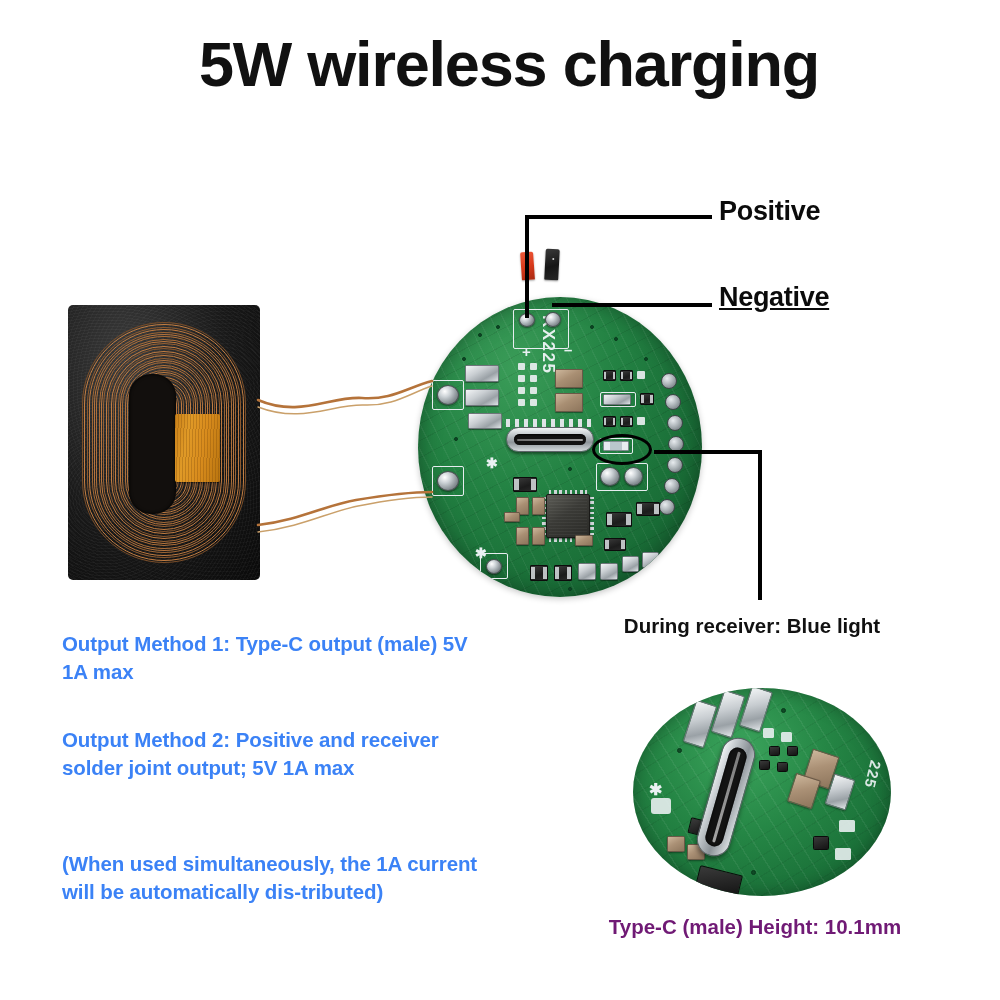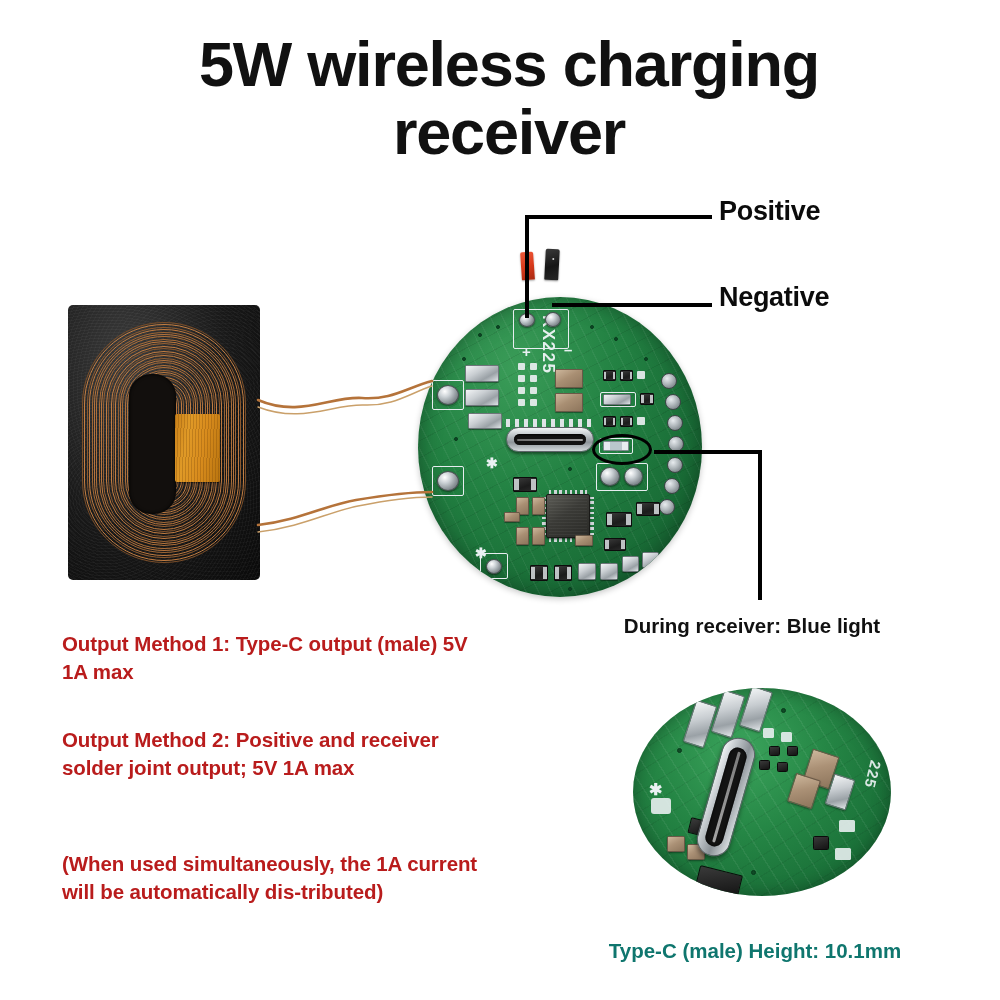--- a/index.html
+++ b/index.html
@@ -24,46 +24,46 @@
     color:#111111;
   }
   #title .ln { display:block;margin-left:18px; }
 
   
   .body-text {
     position:absolute;
     font-size:20.5px;
     font-weight:bold;
     line-height:1.38;
-    color:#b91c1c;
+    color:#3b82f6;
     letter-spacing:-0.1px;
   }
   #para-1 { left:62px; top:630px;  width:420px; }
   #para-2 { left:62px; top:726px;  width:420px; }
   #para-3 { left:62px; top:850px;  width:430px; }
 
   #led-caption {
     position:absolute; left:552px; top:612px; width:400px;
     text-align:center;
     font-size:20.5px; font-weight:bold; line-height:1.38; color:#111111;
   }
   #typec-caption {
     position:absolute; left:540px; top:915px; width:430px;
     text-align:center;
-    font-size:20.5px; font-weight:bold; color:#0f766e;margin-top:24px;
+    font-size:20.5px; font-weight:bold; color:#701a75;
   }
 
   
   .callout-label {
     position:absolute;
     font-size:27px; font-weight:bold; color:#0b0b0b;
     letter-spacing:-0.3px; white-space:nowrap;
   }
   #label-positive { left:719px; top:196px; }
-  #label-negative { left:719px; top:282px; }
+  #label-negative { left:719px; top:282px;text-decoration:underline; }
 
   
   #leaders { position:absolute; left:0; top:0; width:1000px; height:1000px; pointer-events:none; }
 
   
   #coil-module {
     position:absolute; left:68px; top:305px; width:192px; height:275px;
   }
   #coil-pad {
     position:absolute; inset:0;
@@ -299,21 +299,20 @@
   }
   .d-pad{ position:absolute; background:#e8eef0; border-radius:1.5px; opacity:.9; }
   .d-blk{ position:absolute; background:linear-gradient(160deg,#3a3a3a,#141414); border:1px solid #0b0b0b; border-radius:1.5px; }
   .d-via{ position:absolute; border-radius:50%; background:#0e4a25; border:1px solid #0a3a1d; }
 </style>
 </head>
 <body>
 
 <div id="title">
   <span class="ln">5W wireless charging</span>
-  <span class="ln">receiver</span>
 </div>
 
 <div id="coil-module">
   <div id="coil-pad"></div>
   <div id="coil-windings">
       <div class="ring" style="left: 0px; top: 0px; width: 164px; height: 241px; border-color: rgb(122, 78, 41);"></div>
       <div class="ring" style="left: 2.38px; top: 2.38px; width: 159.24px; height: 236.24px; border-color: rgb(195, 126, 66);"></div>
       <div class="ring" style="left: 4.76px; top: 4.76px; width: 154.48px; height: 231.48px; border-color: rgb(141, 90, 47);"></div>
       <div class="ring" style="left: 7.14px; top: 7.14px; width: 149.72px; height: 226.72px; border-color: rgb(190, 122, 64);"></div>
       <div class="ring" style="left: 9.52px; top: 9.52px; width: 144.96px; height: 221.96px; border-color: rgb(158, 102, 53);"></div>

